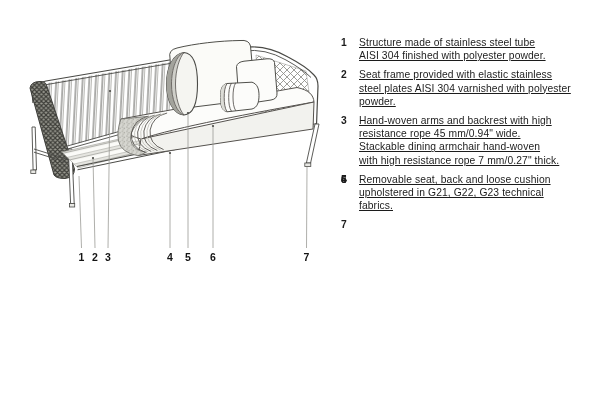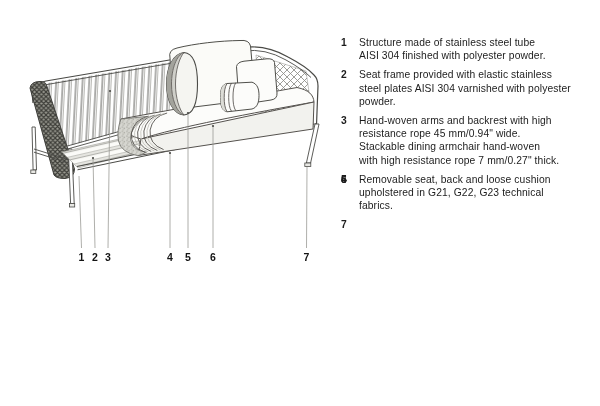--- a/index.html
+++ b/index.html
@@ -8,21 +8,21 @@
     font-family:"Liberation Sans", sans-serif;
   }
   .canvas{position:absolute;left:0;top:0;width:600px;height:406px;}
   .figure-svg{position:absolute;left:0;top:0;}
   .spec-list{
     position:absolute;left:341px;top:36px;width:232px;
     font-size:10.3px;line-height:13.2px;color:#1c1c1c;
   }
   .spec-item{position:relative;padding-left:18px;margin-bottom:6px;}
   .spec-num{position:absolute;left:0;top:0;font-weight:bold;}
-  .spec-text{white-space:pre-line;letter-spacing:0.1px;}
+  .spec-text{white-space:pre-line;letter-spacing:0.1px;text-decoration:underline;}
   svg text.callout{
     font-family:"Liberation Sans", sans-serif;font-size:10.5px;font-weight:bold;fill:#141414;
     text-anchor:middle;
   }
 </style>
 </head>
 <body>
 
 <div class="canvas">
 

